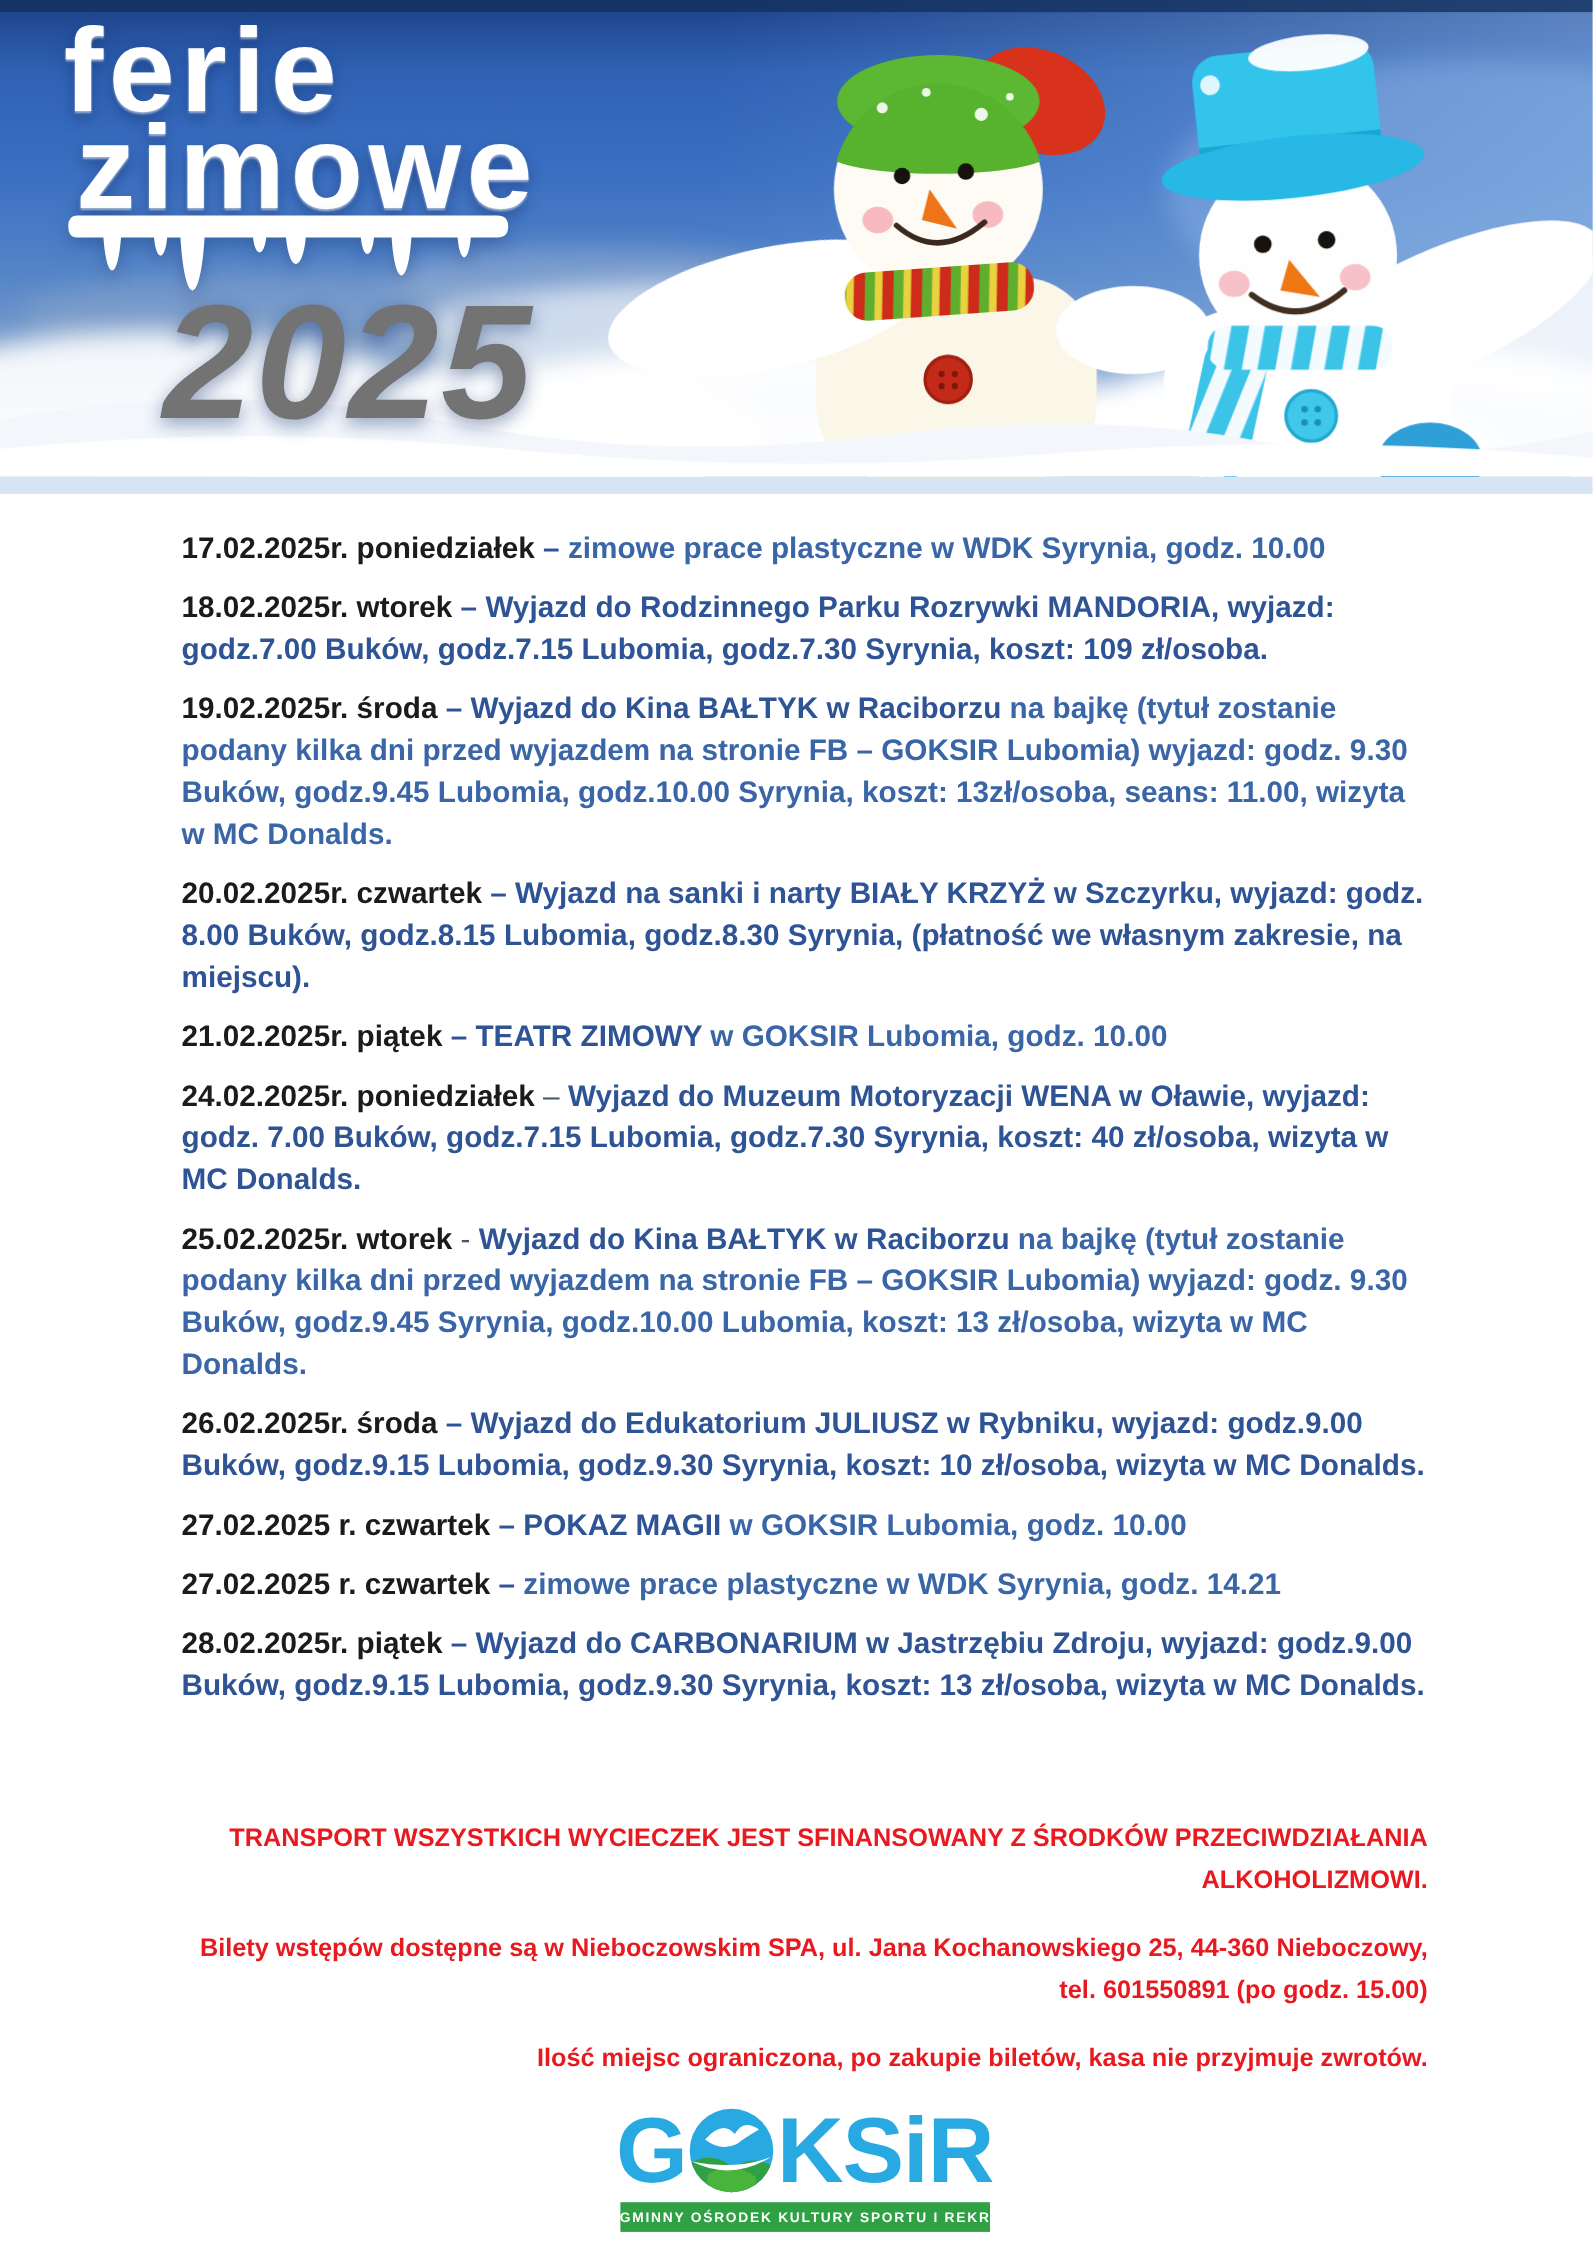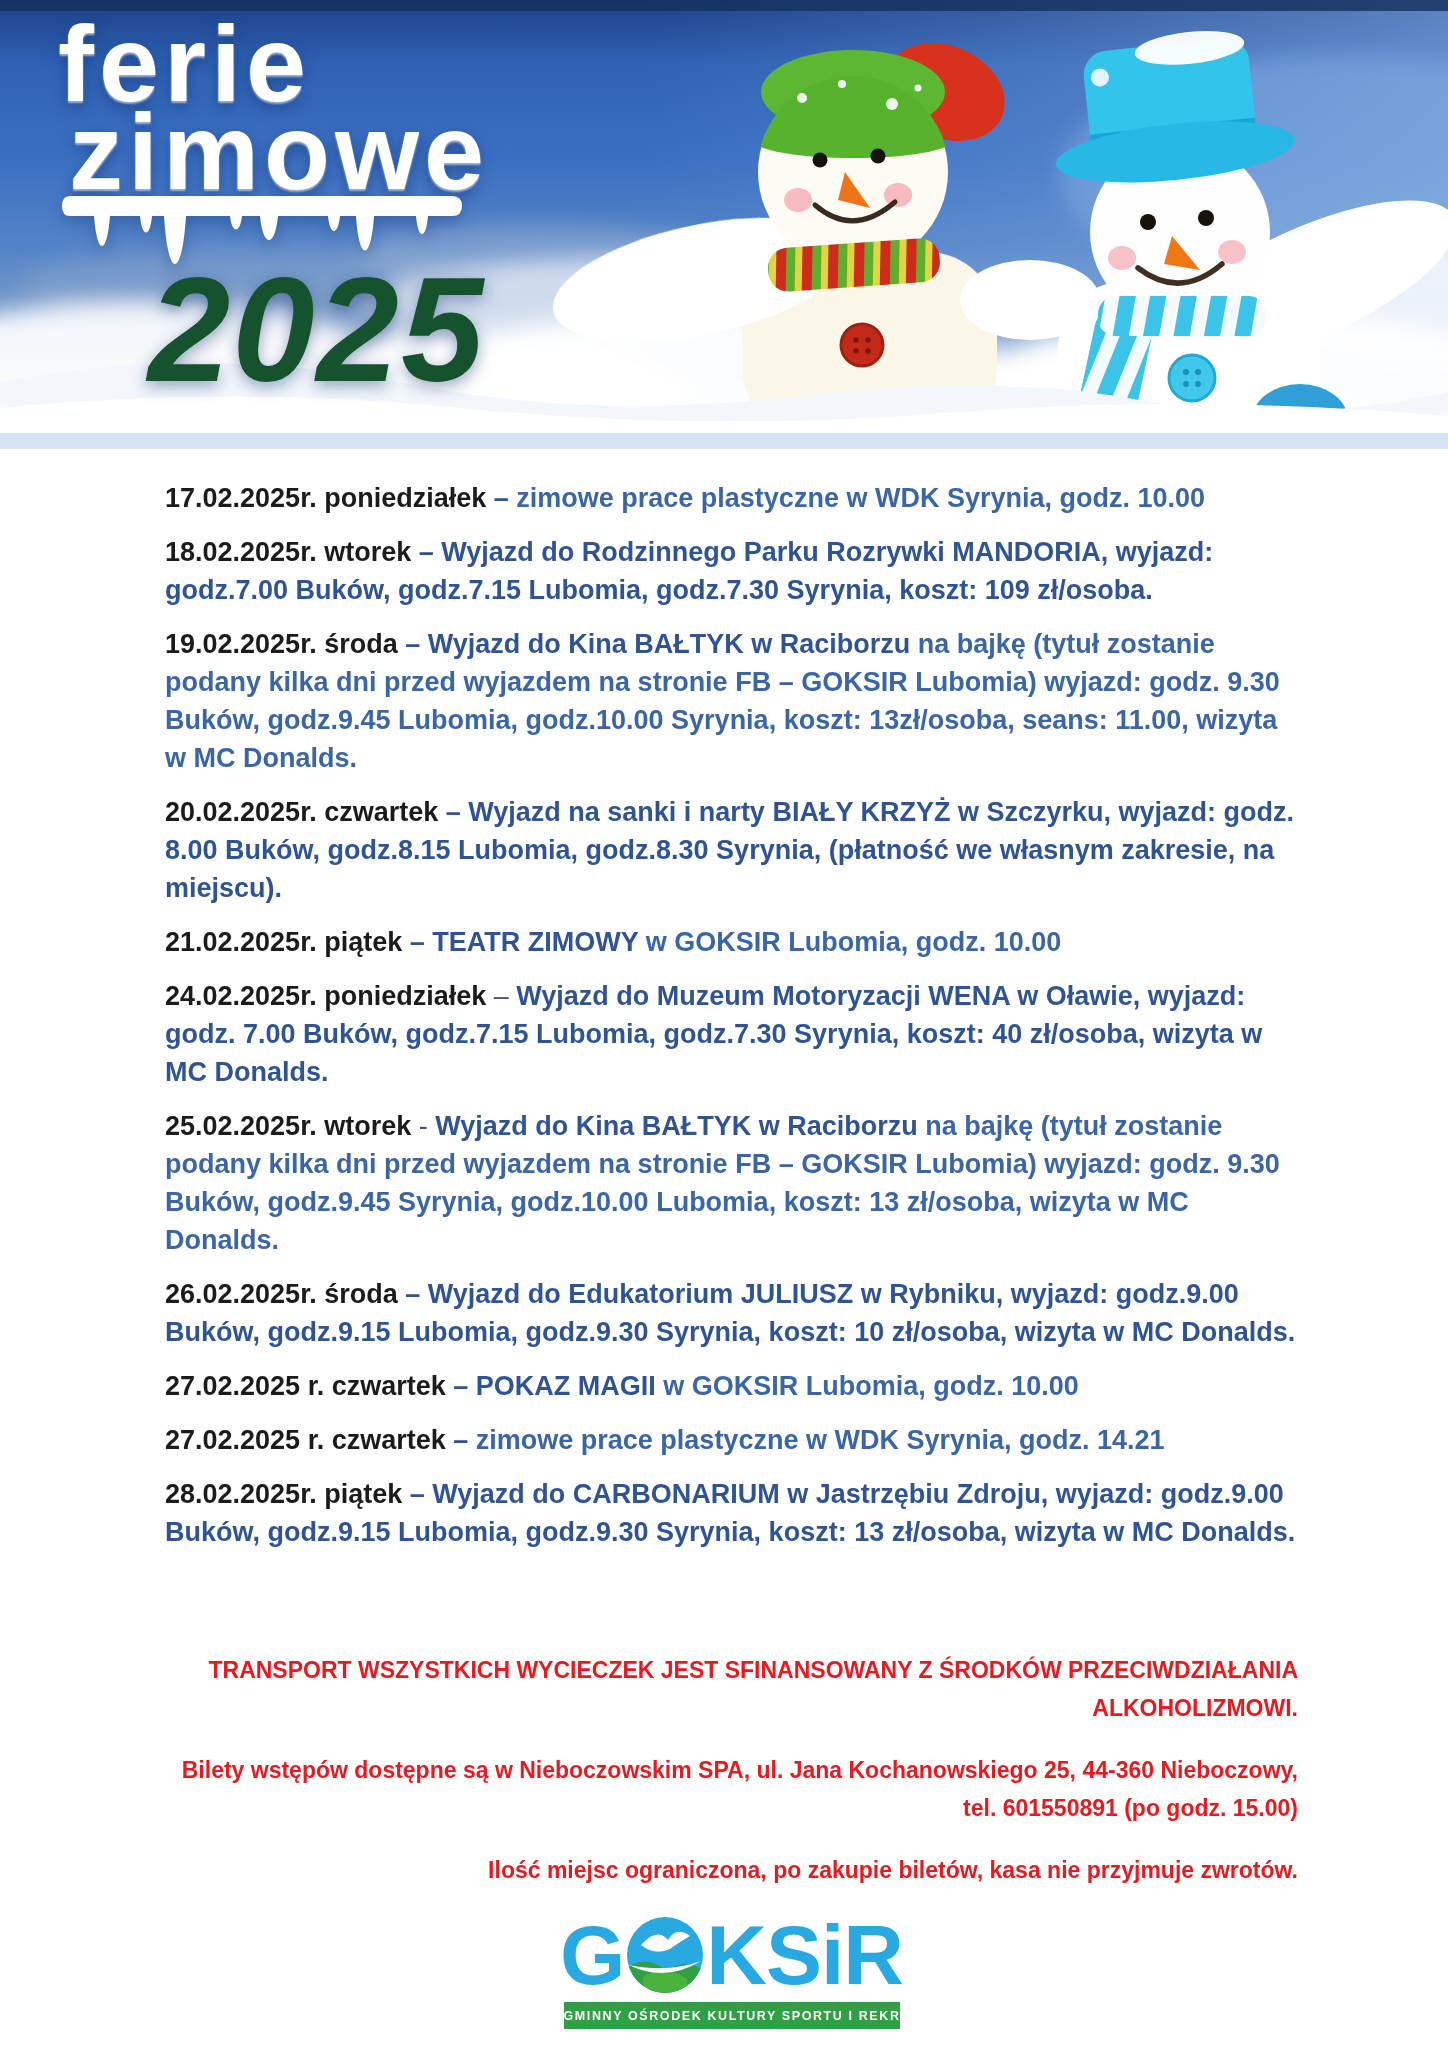--- a/index.html
+++ b/index.html
@@ -19,21 +19,21 @@
     letter-spacing:5px;
     text-shadow: 0 2px 2px rgba(255,255,255,.55), 0 6px 14px rgba(20,50,110,.55);
   }
   .ferie-1 { left:58px; top:10px;  font-size:108px; }
   .ferie-2 { left:69px; top:98px;  font-size:108px; }
   .icicles { position:absolute; left:56px; top:190px; width:412px; height:112px;
              filter: drop-shadow(0 6px 8px rgba(20,50,110,.35)); }
   .year {
     position:absolute; left:148px; top:256px;
     font-size:148px; font-weight:bold; font-style:italic; line-height:1;
-    color:#14532d; letter-spacing:2px;
+    color:#737373; letter-spacing:2px;
     text-shadow: 0 5px 16px rgba(25,55,115,.45);
   }
   .year-underline {
     position:absolute; left:124px; top:413px; width:404px; height:13px;
     background:#ffffff; border-radius:2px;
   }
 
   
   .content { padding:30px 150px 0 165px; }
   .entry {

